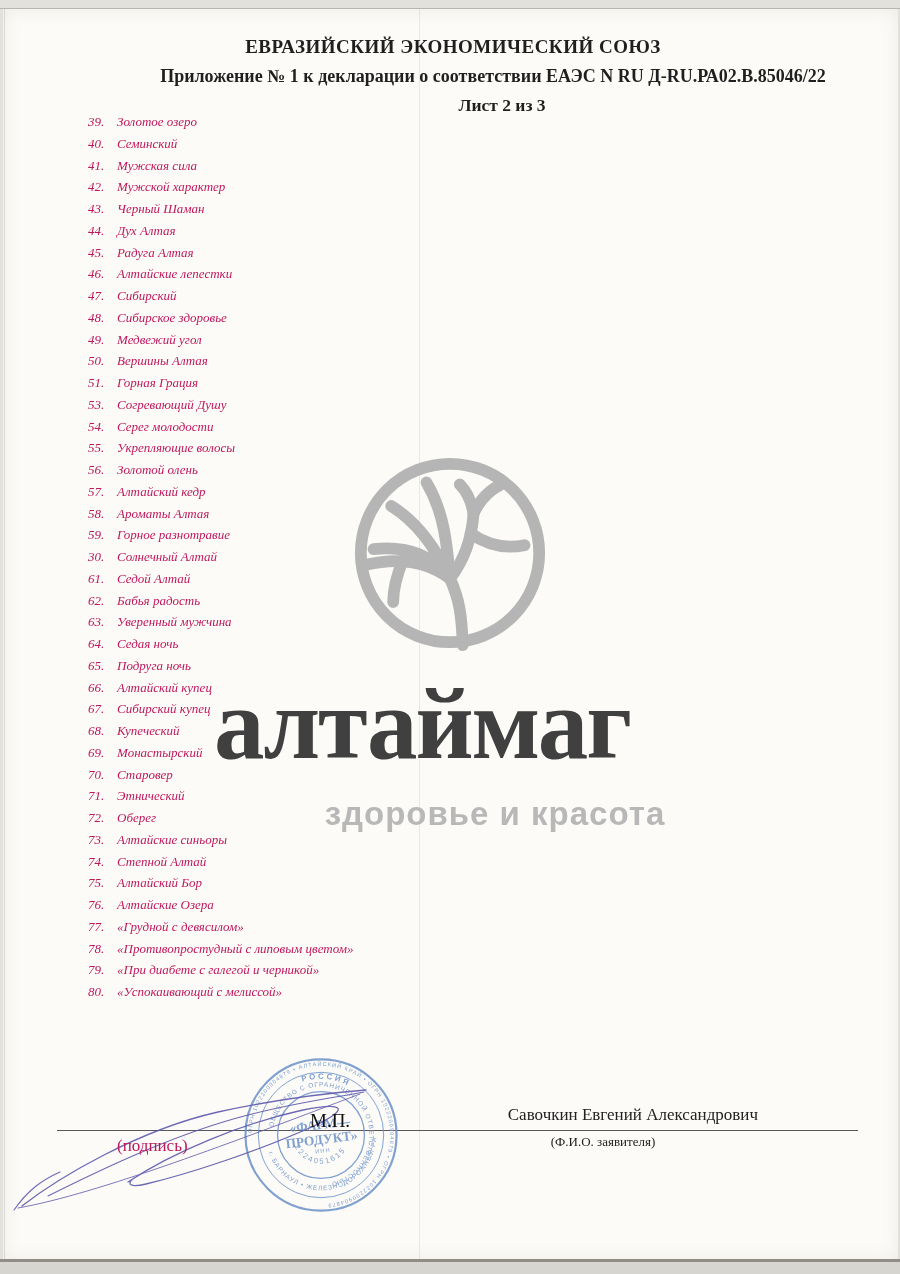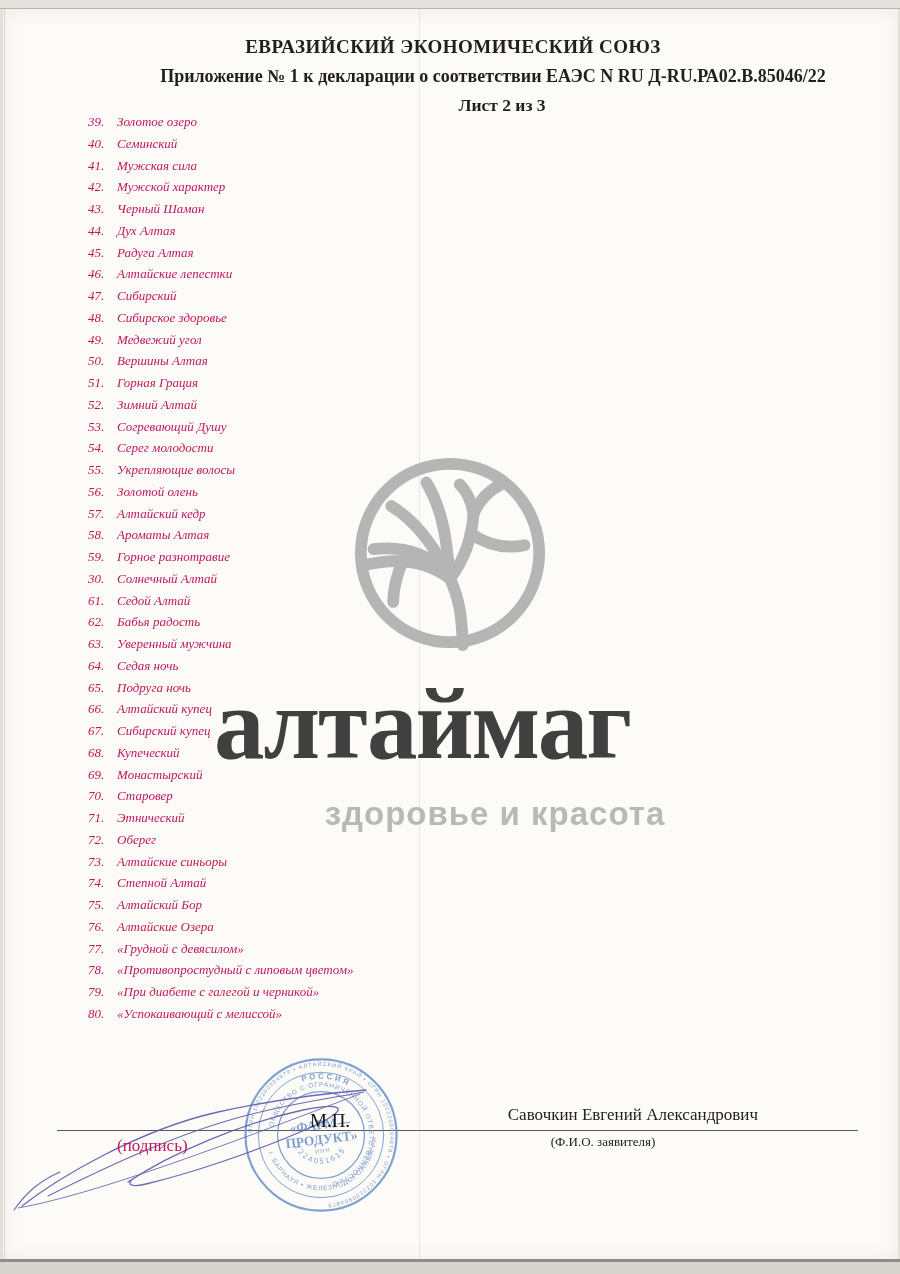--- a/index.html
+++ b/index.html
@@ -149,24 +149,20 @@
   <div class="row">
     <span class="num">50.</span>
     <span class="txt">Вершины Алтая</span>
   </div>
 
   <div class="row">
     <span class="num">51.</span>
     <span class="txt">Горная Грация</span>
   </div>
 
-  <div class="row">
-    <span class="num">52.</span>
-    <span class="txt">Зимний Алтай</span>
-  </div>
 
   <div class="row">
     <span class="num">53.</span>
     <span class="txt">Согревающий Душу</span>
   </div>
 
   <div class="row">
     <span class="num">54.</span>
     <span class="txt">Серег молодости</span>
   </div>

